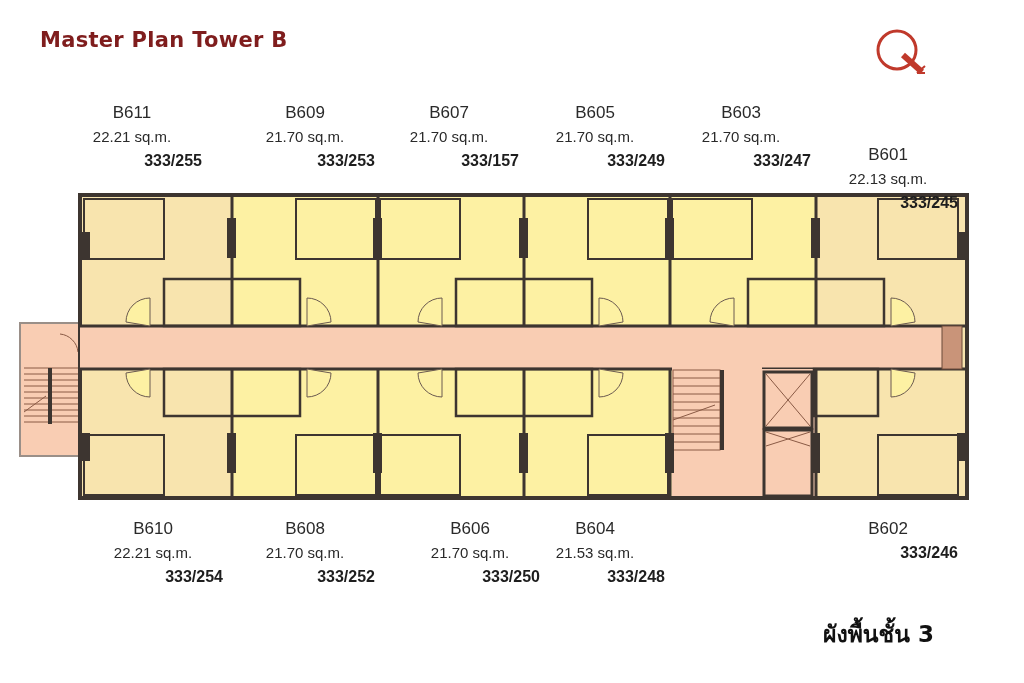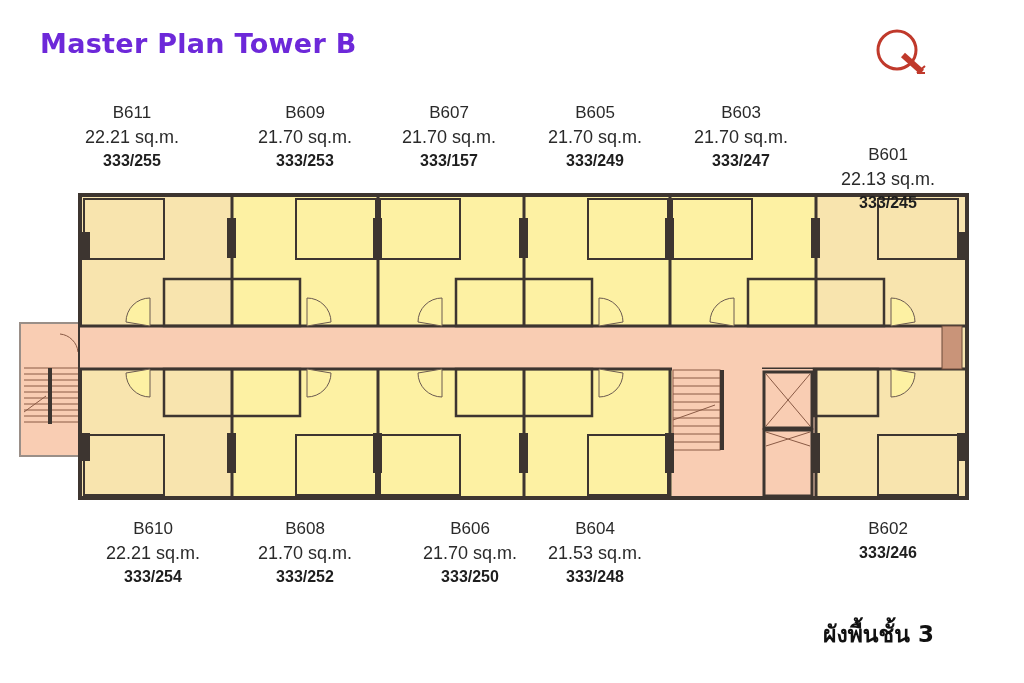--- a/index.html
+++ b/index.html
@@ -1,22 +1,22 @@
 <!DOCTYPE html>
 <html><head>
   <meta charset="utf-8">
   <style>
     html, body { margin:0; padding:0; background:#ffffff; }
     body { width:1024px; height:683px; position:relative; overflow:hidden; font-family:"Liberation Sans", sans-serif; }
-    .title { position:absolute; left:40px; top:28px; font-family:"DejaVu Sans", sans-serif; font-weight:bold; font-size:27px; color:#6d28d9; letter-spacing:0.3px; }
+    .title { position:absolute; left:40px; top:28px; font-family:"DejaVu Sans", sans-serif; font-weight:bold; font-size:21px; color:#7f1d1d; letter-spacing:0.3px; }
     .floor-label { position:absolute; left:823px; top:616px; font-family:"DejaVu Sans", sans-serif; font-weight:bold; font-size:23px; color:#111; }
     .unit-label { position:absolute; width:140px; text-align:center; color:#2a2a2a; line-height:24px; }
     .unit-label .code { font-size:17px; display:block; }
-    .unit-label .area { font-size:18px; display:block; }
-    .unit-label .addr { font-size:16px; font-weight:bold; display:block; color:#1e1e1e; }
+    .unit-label .area { font-size:15px; display:block; }
+    .unit-label .addr { font-size:16px; font-weight:bold; display:block; color:#1e1e1e;text-align:right; }
     svg.plan { position:absolute; left:0; top:0; }
     .compass { position:absolute; left:870px; top:28px; }
   </style>
 </head>
 <body>
 
 <div class="title">Master Plan Tower B</div>
 
 <svg class="compass" width="66" height="56" viewBox="0 0 66 56">
   <circle cx="27" cy="22" r="19" fill="none" stroke="#c0392b" stroke-width="3"></circle>

